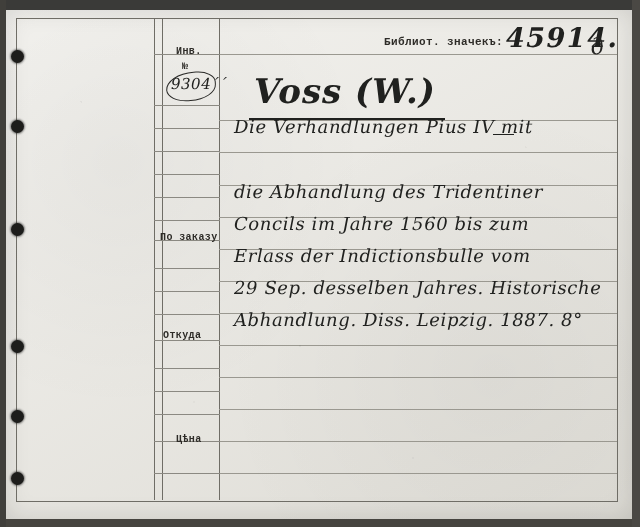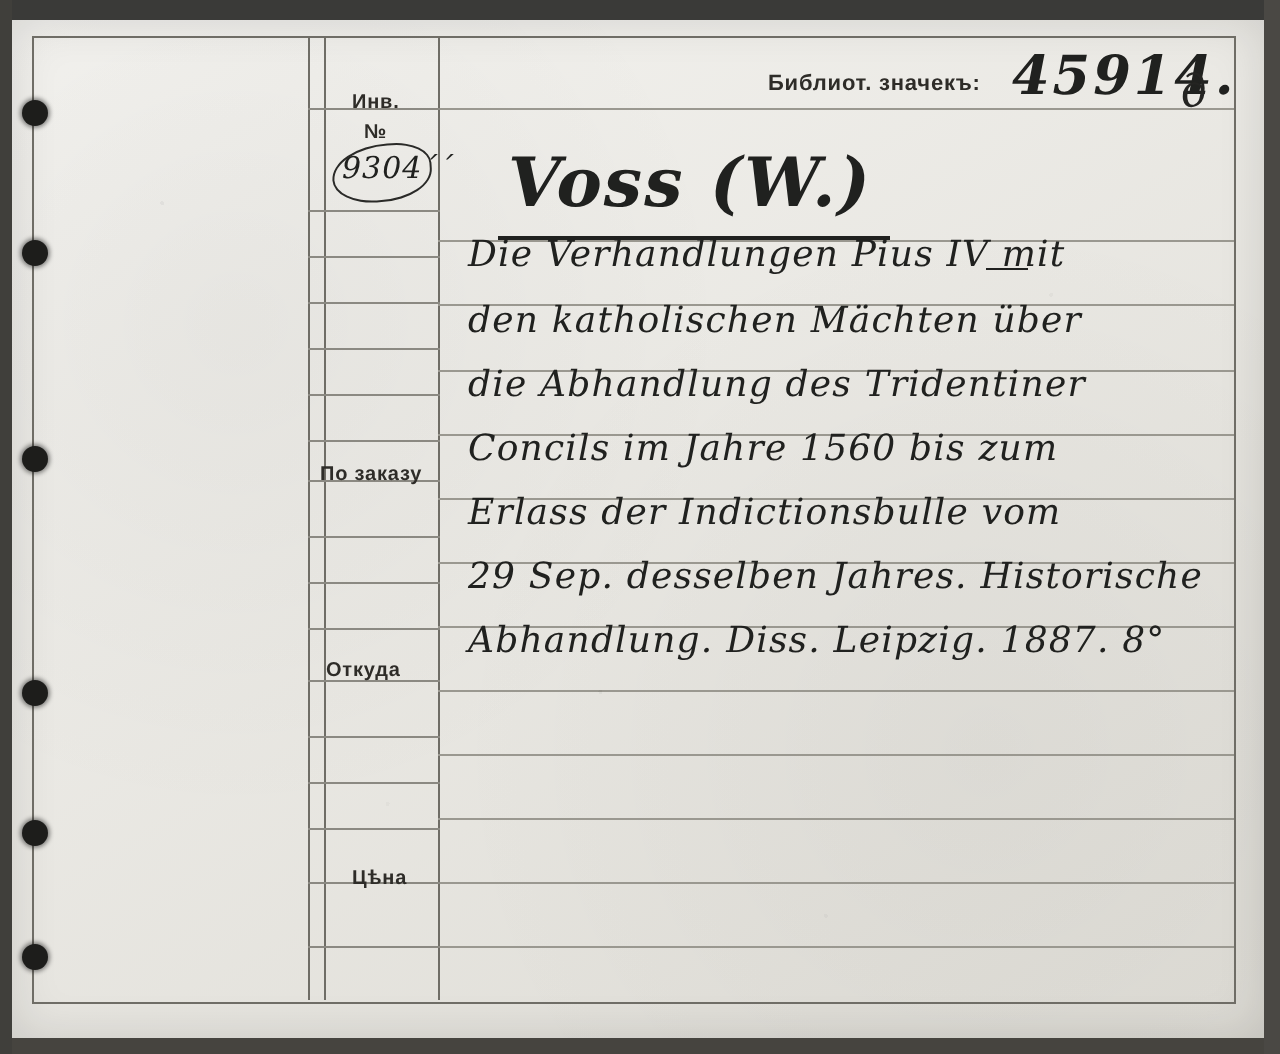--- a/index.html
+++ b/index.html
@@ -116,21 +116,21 @@
     height: 482px;
     background: #6f6d66;
   }
   .vline.v1 { left: 148px; }
   .vline.v2 { left: 156px; }
   .vline.v3 { left: 213px; }
 
   
   .printed {
     position: absolute;
-    font-family: Liberation Sans, sans-serif;
+    font-family: Liberation Mono, monospace;
     font-size: 10px;
     color: #2e2c28;
     letter-spacing: 0.4px;
     white-space: nowrap;
   }
   .printed.bold { font-weight: bold; }
 
   
   .hand {
     position: absolute;
@@ -295,21 +295,20 @@
 
     <span class="hand number" style="left:500px; top:13px;">45914.</span>
     <span class="flourish">д</span>
 
     <span class="hand title" style="left:248px; top:62px;">Voss (W.)</span>
     <div class="author-underline"></div>
 
     <span class="hand body" style="left:228px; top:107px;">Die Verhandlungen Pius IV mit</span>
     <div class="iv-underline"></div>
 
-    <span class="hand body" style="left:228px; top:140px;">den katholischen Mächten über</span>
 
     <span class="hand body" style="left:228px; top:172px;">die Abhandlung des Tridentiner</span>
 
     <span class="hand body" style="left:228px; top:204px;">Concils im Jahre 1560 bis zum</span>
 
     <span class="hand body" style="left:228px; top:236px;">Erlass der Indictionsbulle vom</span>
 
     <span class="hand body" style="left:228px; top:268px; font-size:18px;">29 Sep. desselben Jahres. Historische</span>
 
     <span class="hand body" style="left:228px; top:300px;">Abhandlung. Diss. Leipzig. 1887. 8°</span>

